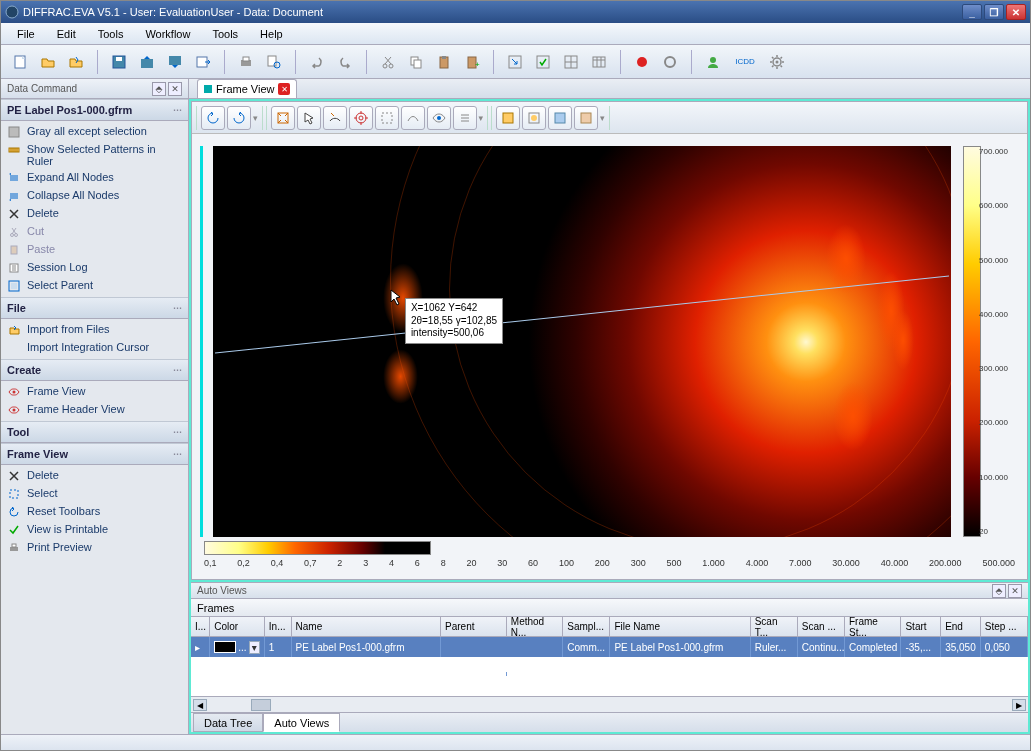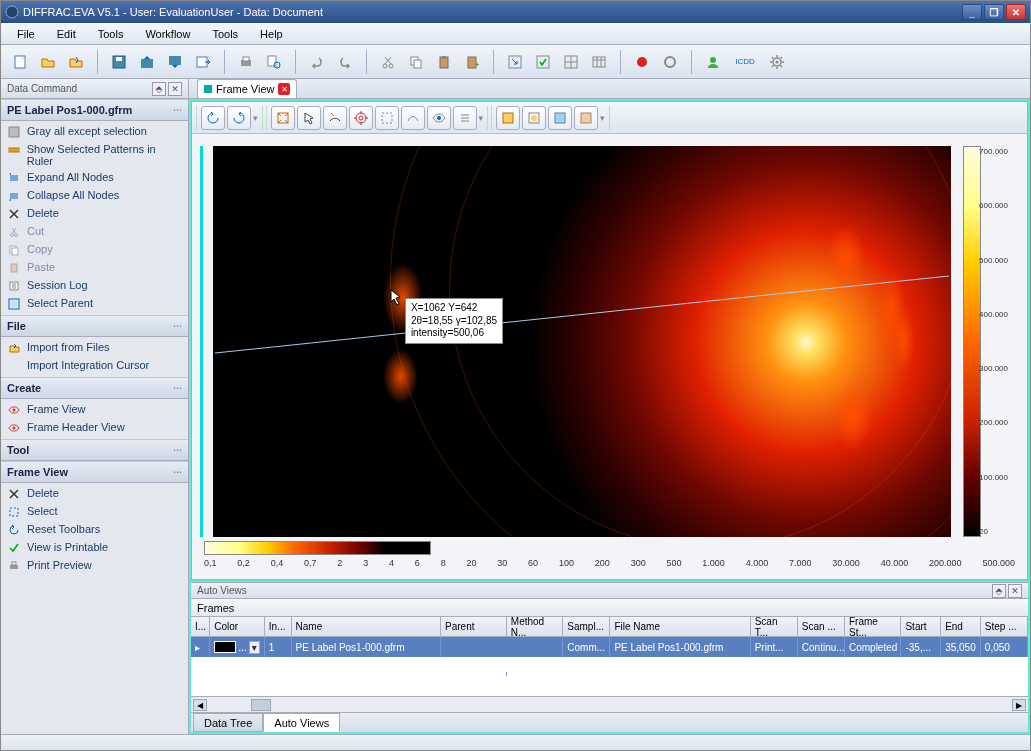--- a/index.html
+++ b/index.html
@@ -316,29 +316,20 @@
                   <circle cx="4" cy="9" r="1.5" fill="none" stroke="#aab"></circle>
                   <circle cx="8" cy="9" r="1.5" fill="none" stroke="#aab"></circle>
                   <path d="M4 8L8 2M8 8L4 2" stroke="#aab"></path>
                 </svg>
               </span>
               <span>Cut</span>
             </div>
             <div class="cmd-item dim">
               <span class="ic">
                 <svg width="12" height="12">
-                  <rect x="2" y="2" width="6" height="7" fill="#fff" stroke="#aab"></rect>
-                  <rect x="4" y="4" width="6" height="7" fill="#fff" stroke="#aab"></rect>
-                </svg>
-              </span>
-              <span>Copy</span>
-            </div>
-            <div class="cmd-item dim">
-              <span class="ic">
-                <svg width="12" height="12">
                   <rect x="3" y="2" width="6" height="8" fill="#dcb" stroke="#aab"></rect>
                 </svg>
               </span>
               <span>Paste</span>
             </div>
             <div class="cmd-item">
               <span class="ic">
                 <svg width="12" height="12">
                   <rect x="2" y="2" width="8" height="8" fill="#fff" stroke="#888"></rect>
                   <path d="M4 4h4M4 6h4M4 8h4" stroke="#888"></path>
@@ -654,21 +645,21 @@
                 <span style="display:inline-block;width:22px;height:12px;background:#000;border:1px solid #fff;"></span>
                 <span style="margin-left:2px;">...</span>
                 <span style="margin-left:auto;background:#eef;color:#333;padding:0 2px;border:1px solid #9ab;">▾</span>
               </div>
               <div class="gr" style="width: 28px;">1</div>
               <div class="gr" style="width: 160px;">PE Label Pos1-000.gfrm</div>
               <div class="gr" style="width: 70px; margin-top: 35px;">Single Fram...</div>
               <div class="gr" style="width: 60px;"></div>
               <div class="gr" style="width: 50px;">Comm...</div>
               <div class="gr" style="width: 150px;">PE Label Pos1-000.gfrm</div>
-              <div class="gr" style="width: 50px;">Print...</div>
+              <div class="gr" style="width: 50px;">Ruler...</div>
               <div class="gr" style="width: 50px;">Continu...</div>
               <div class="gr" style="width: 60px;">Completed</div>
               <div class="gr" style="width: 42px;">-35,...</div>
               <div class="gr" style="width: 42px;">35,050</div>
               <div class="gr" style="width: 50px;">0,050</div>
             </div>
         </div>
         <div class="scrollbar-h">
           <div style="position:absolute;left:2px;top:2px;width:14px;height:12px;background:#d5deea;border:1px solid #9ab;display:flex;align-items:center;justify-content:center;font-size:8px;">◀</div>
           <div class="sb-thumb"></div>

